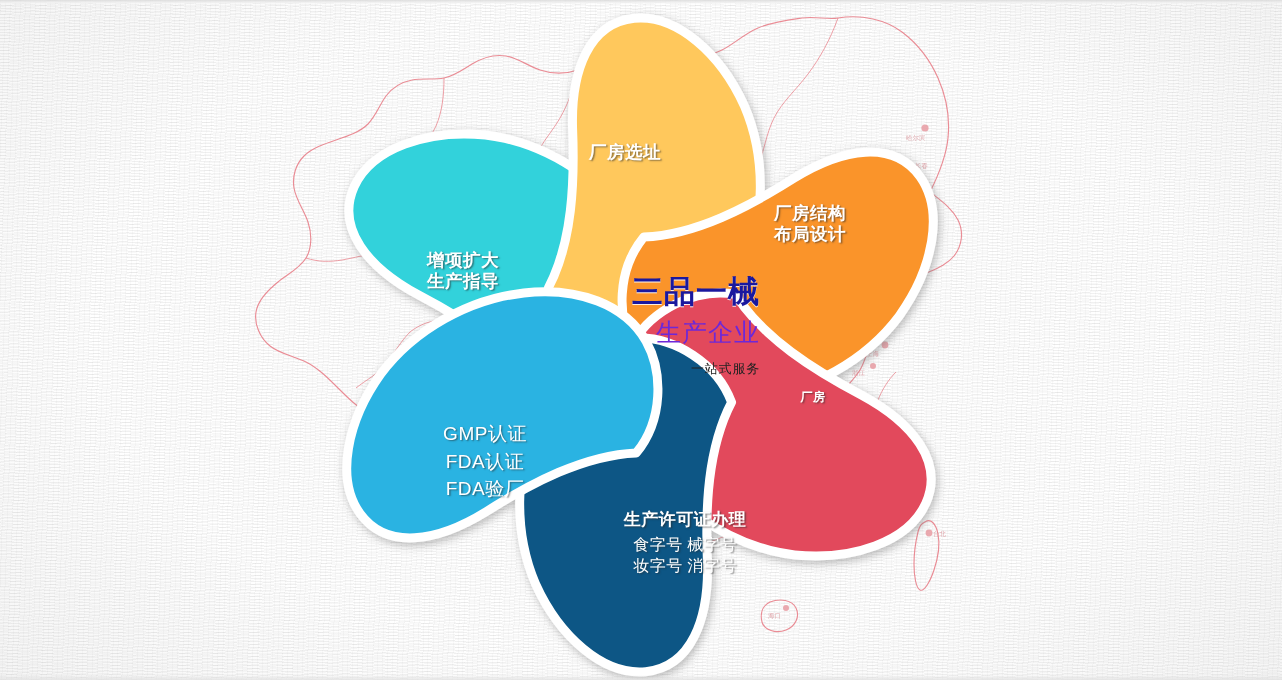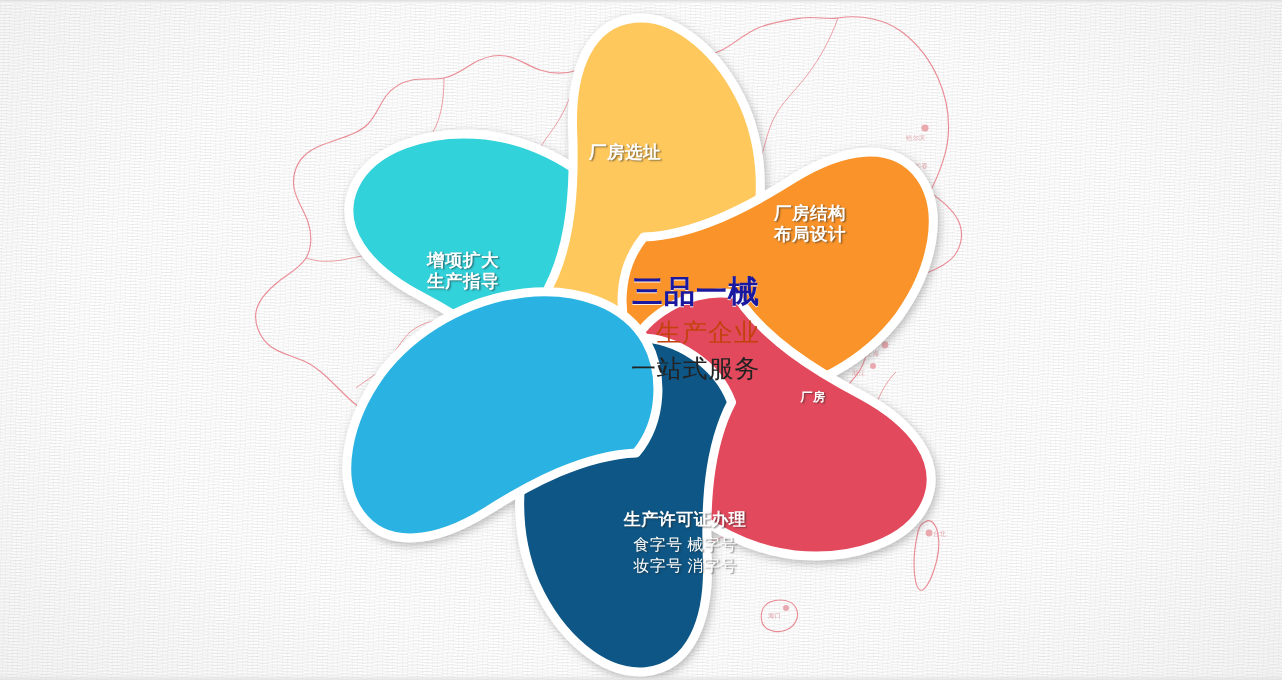--- a/index.html
+++ b/index.html
@@ -51,22 +51,22 @@
   #lbl-license{left:560px;top:510px;width:250px;font-family:Liberation Serif, serif;}
   #lbl-license .head{font-size:17px;margin-bottom:4px;}
   #lbl-license .sub{font-size:16px;font-weight:normal;line-height:1.3;}
   #lbl-cert{left:395px;top:420px;width:180px;font-size:19px;line-height:1.45;font-weight:normal;}
   #lbl-expand{left:378px;top:250px;width:170px;font-size:17.5px;}
 
   
   #center-text{position:absolute;left:520px;top:275px;width:240px;text-align:right;pointer-events:none;}
   #center-text .t1{font-size:31px;font-weight:bold;color:#1a189e;letter-spacing:1px;line-height:1.12;
       text-shadow:0 1px 0 rgba(255,255,255,.85);}
-  #center-text .t2{font-size:25px;color:#c2410c;letter-spacing:1px;margin-top:8px;line-height:1.15;}
-  #center-text .t3{font-size:25px;color:#222;letter-spacing:.8px;margin-top:8px;line-height:1.15;}
+  #center-text .t2{font-size:25px;color:#6d28d9;letter-spacing:1px;margin-top:8px;line-height:1.15;}
+  #center-text .t3{font-size:13px;color:#222;letter-spacing:.8px;margin-top:16px;line-height:1.15;}
 </style>
 </head>
 <body>
 
 <div id="stage">
 
   <div class="paper"></div>
 
   <svg id="map" viewBox="0 0 1282 680">
     <g>
@@ -207,20 +207,25 @@
   <div class="lbl" id="lbl-decor">
     <span>厂房</span>
   </div>
 
   <div class="lbl" id="lbl-license">
     <span class="head">生产许可证办理</span>
     <span class="sub">食字号  械字号</span>
     <span class="sub">妆字号  消字号</span>
   </div>
 
+  <div class="lbl" id="lbl-cert">
+    <span>GMP认证</span>
+    <span>FDA认证</span>
+    <span>FDA验厂</span>
+  </div>
 
   <div class="lbl" id="lbl-expand">
     <span>增项扩大</span>
     <span>生产指导</span>
   </div>
 
   <div id="center-text">
     <div class="t1">三品一械</div>
     <div class="t2">生产企业</div>
     <div class="t3">一站式服务</div>

